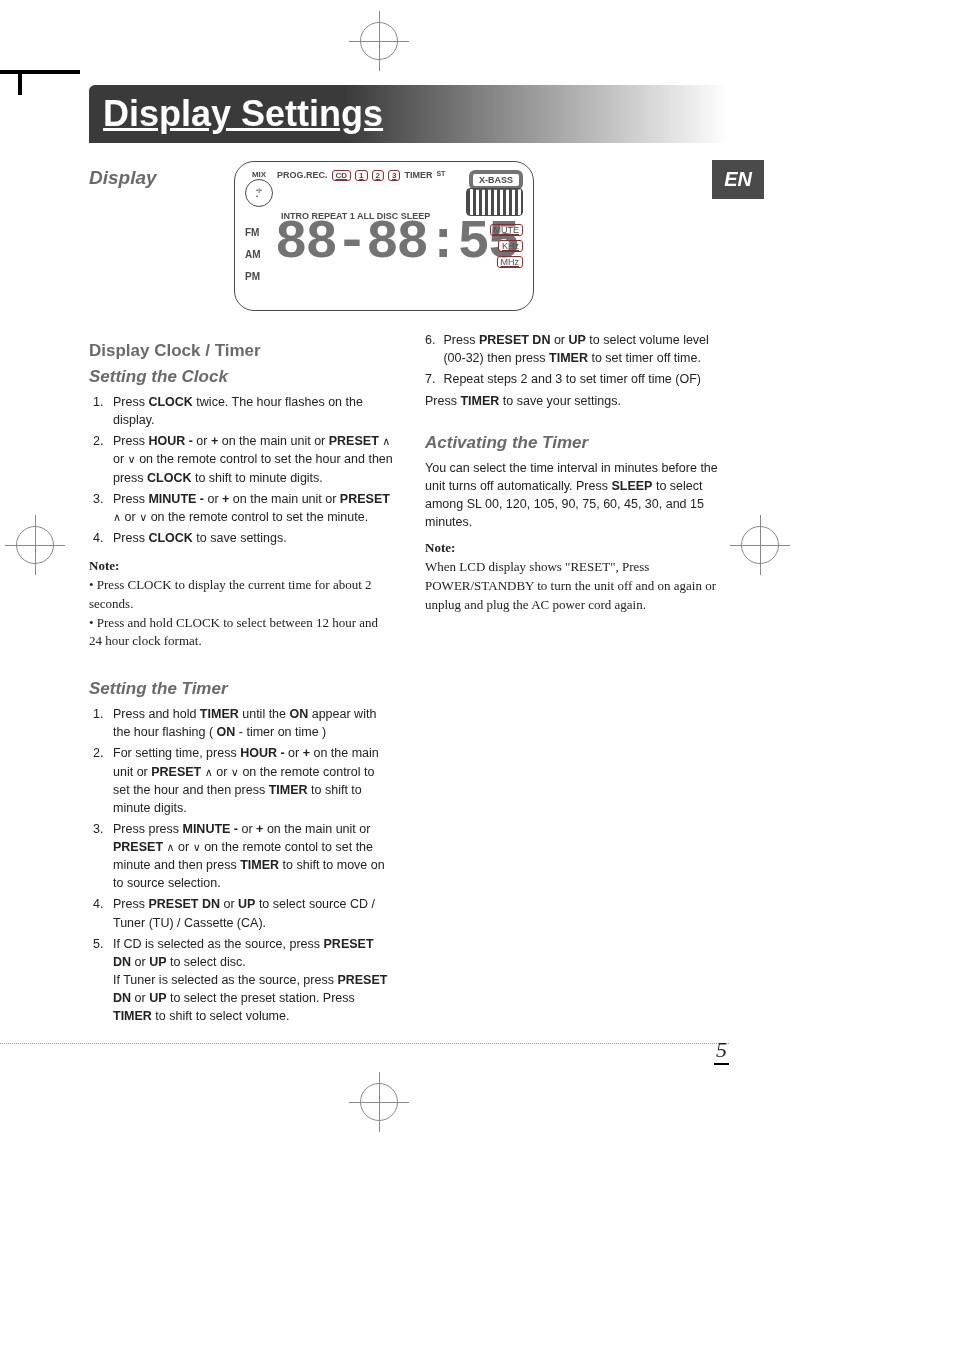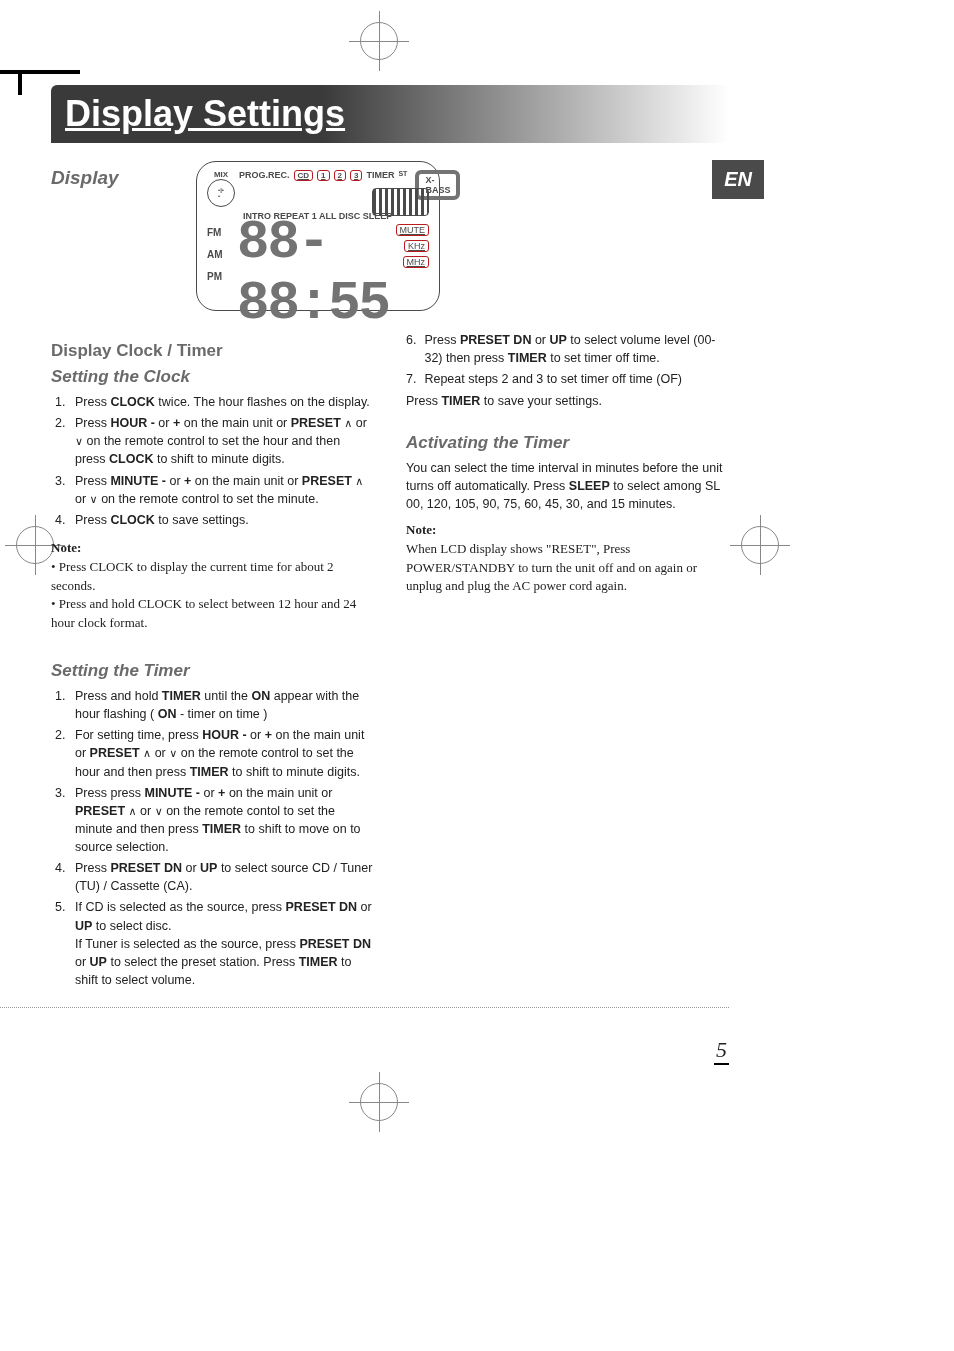--- a/index.html
+++ b/index.html
@@ -32,21 +32,21 @@
   .crop-left  { top: 526px; left: 16px; }
   .crop-right { top: 526px; right: 175px; }
   .crop-bot   { bottom: 230px; left: 360px; }
 
   .page {
     position: absolute;
     top: 55px;
     left: 0;
     right: 195px;
     bottom: 280px;
-    padding: 30px 30px 30px 51px;
+    padding: 30px 30px 30px 89px;
   }
 
   .corner-rule {
     position: absolute;
     top: 70px;
     left: 0;
     width: 80px;
     height: 4px;
     background: #000;
   }
@@ -90,21 +90,21 @@
   }
   .section-heading {
     font-size: 19px;
     font-weight: bold;
     font-style: italic;
     color: #6a6a6a;
     margin: 6px 0 12px 0;
   }
 
   .lcd-panel {
-    width: 244px;
+    width: 300px;
     height: 150px;
     border: 1px solid #4a4a4a;
     border-radius: 20px;
     position: relative;
     font-family: Arial, sans-serif;
     color: #4a4a4a;
     margin-left: 5px;
     padding: 8px 10px 6px 10px;
     box-sizing: border-box;
   }

